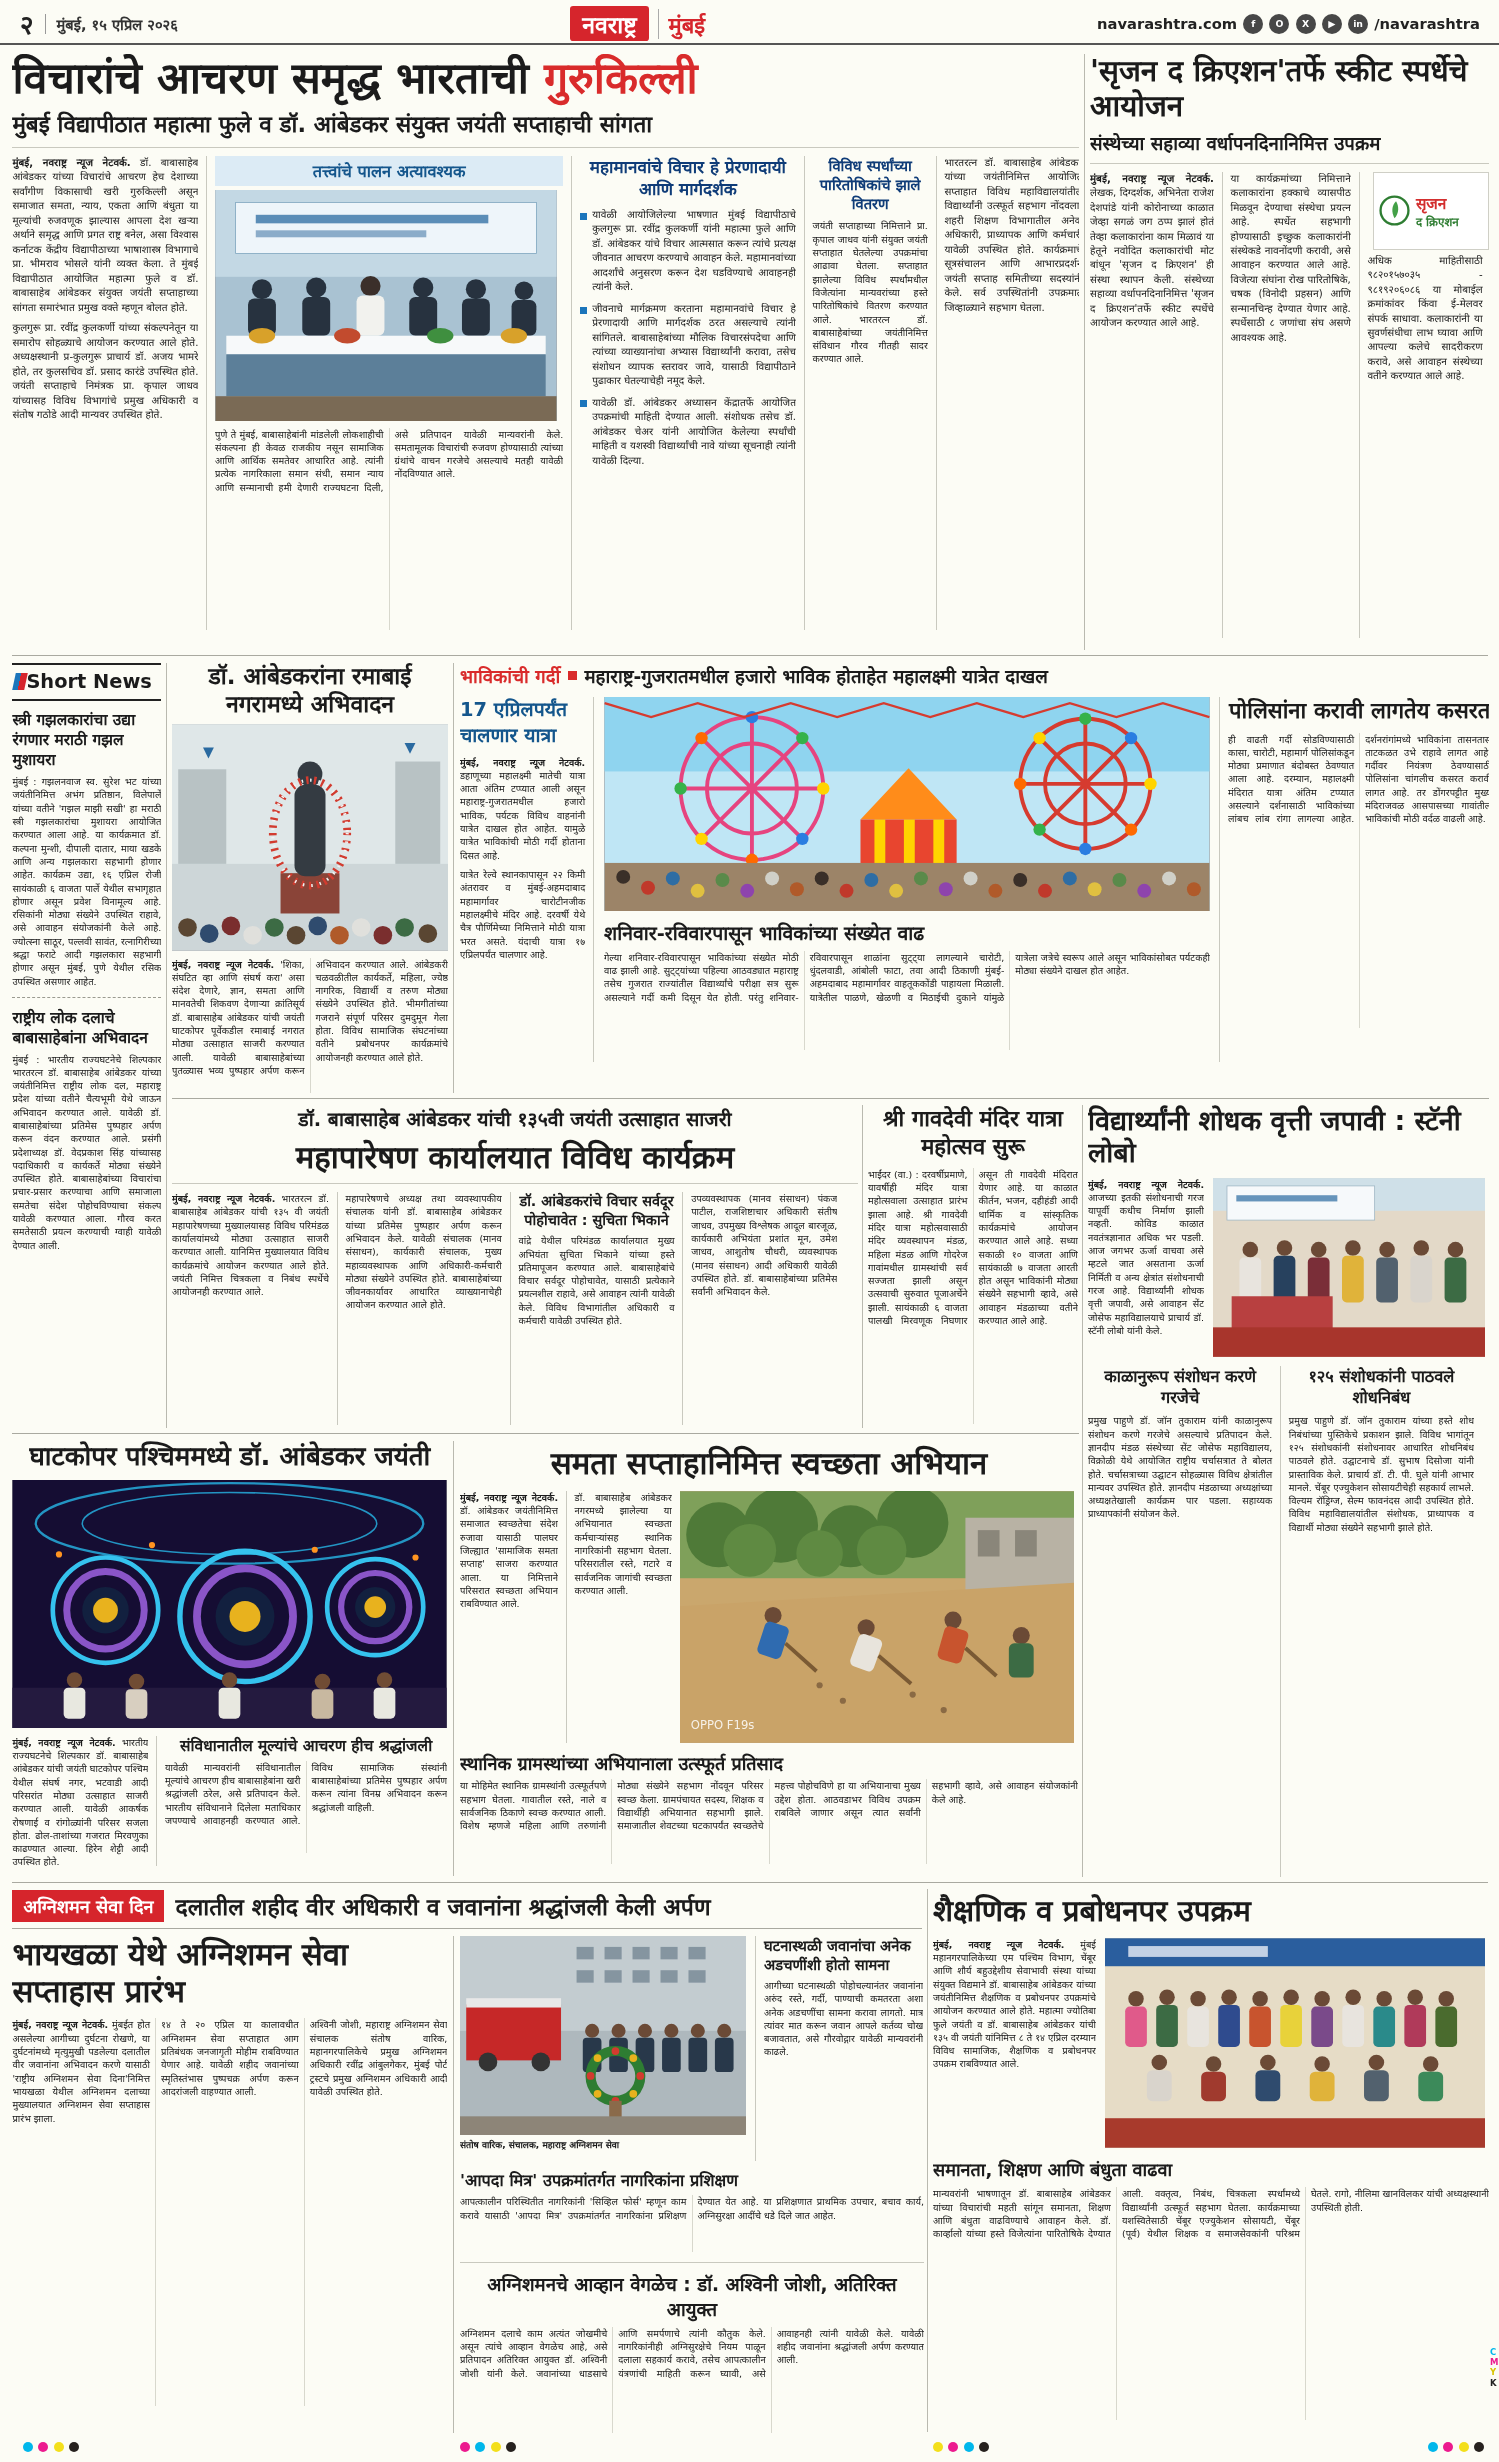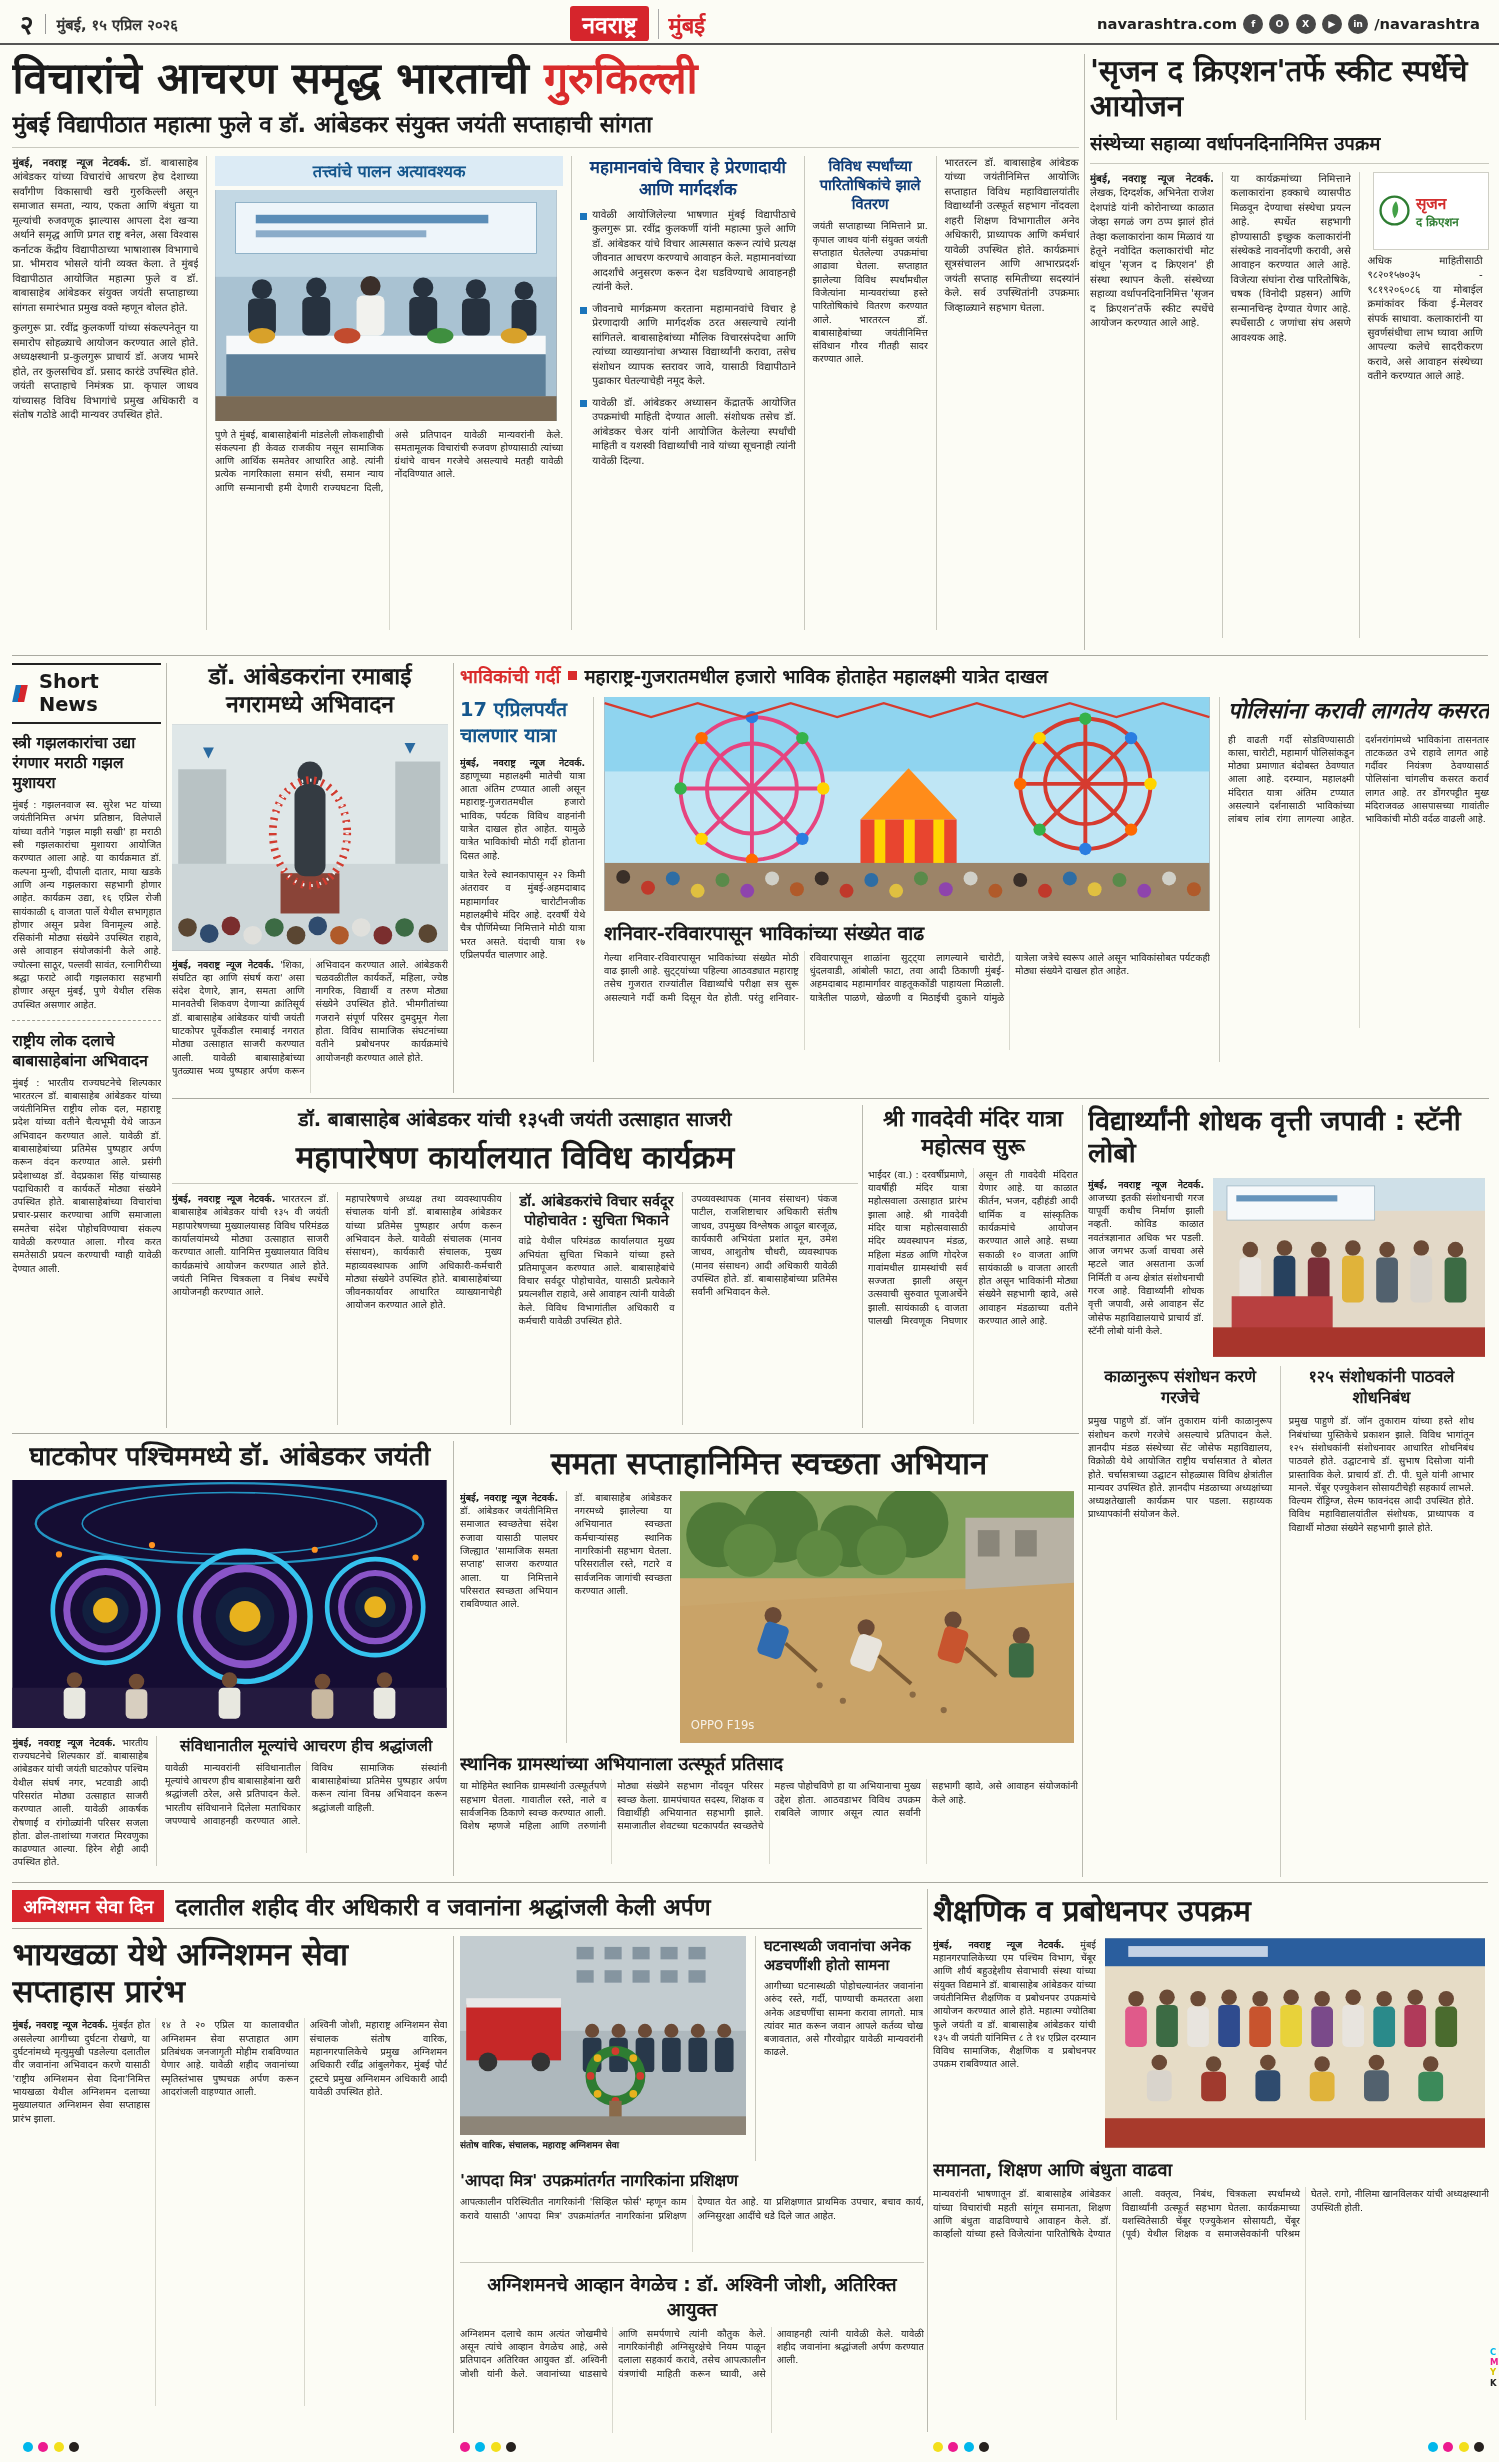--- a/index.html
+++ b/index.html
@@ -25,21 +25,21 @@
 
 .header{position:absolute;left:0;top:4.7px;width:1500px;height:40px;display:flex;align-items:center;justify-content:space-between;padding:0 20px;border-bottom:2.3px double #555;background:#fcfcf5;}
 .hgroup{display:flex;align-items:center;}
 .pageno{font-size:26px;font-weight:bold;color:#222;}
 .edition{font-size:14.7px;font-weight:bold;color:#333;border-left:1.6px solid #999;padding-left:11px;margin-left:11px;}
 .masthead-box{background:#d6252c;color:#fff;font-weight:bold;font-size:23px;padding:1.6px 12.4px;border-radius:3.1px;}
 .masthead-city{color:#d6252c;font-weight:bold;font-size:22px;border-left:1.6px solid #aaa;padding-left:9.3px;margin-left:9.3px;}
 .webline{display:flex;align-items:center;gap:6.2px;font-size:14.7px;font-weight:bold;color:#222;}
 .soc{width:20px;height:20px;border-radius:50%;background:#474747;color:#fff;font-size:9.3px;display:flex;align-items:center;justify-content:center;font-weight:bold;cursor:pointer;}
 
-.sn-title{display:flex;align-items:center;gap:13px;border-top:2.3px solid #222;border-bottom:2.3px solid #222;padding:5.4px 1.6px;}
+.sn-title{display:flex;align-items:center;gap:0;border-top:2.3px solid #222;border-bottom:2.3px solid #222;padding:5.4px 1.6px;}
 .sn-flag{width:12.4px;height:17px;background:linear-gradient(90deg,#1b75bb 0 5.4px,#d6252c 5.4px 12.4px);transform:skewX(-12deg);}
 .sn-title span{font-size:19.4px;font-weight:bold;}
 .sn-head{font-size:15.5px;font-weight:bold;line-height:1.3;margin:9.3px 0 4.7px;}
 .sn-div{border-top:0.8px dashed #9a9a90;margin:9.3px 0;}
 
 .tagbox{background:#d6252c;color:#fff;font-weight:bold;font-size:18px;padding:3.9px 11px;display:inline-block;}
 
 .dots{position:absolute;display:flex;gap:5.4px;}
 .dot{width:10px;height:10px;border-radius:50%;}
 .dc{background:#00b7eb}.dm{background:#ec1a8e}.dy{background:#f3df1b}.dk{background:#26211e}
@@ -291,21 +291,21 @@
                 <circle cx="696" cy="250" r="9" fill="#8e44ad"></circle>
               <circle cx="728" cy="234" r="9" fill="#d0d0c8"></circle>
                 <circle cx="760" cy="248" r="9" fill="#b05a2a"></circle>
             </g>
           </svg>
         </div>
         <div style="font-weight:bold;font-size:19.4px;margin-top:7.8px;">शनिवार-रविवारपासून भाविकांच्या संख्येत वाढ</div>
         <div class="cols3 small-txt" style="margin-top:4.7px;height:99px;">गेल्या शनिवार-रविवारपासून भाविकांच्या संख्येत मोठी वाढ झाली आहे. सुट्ट्यांच्या पहिल्या आठवड्यात महाराष्ट्र तसेच गुजरात राज्यांतील विद्यार्थ्यांचे परीक्षा सत्र सुरू असल्याने गर्दी कमी दिसून येत होती. परंतु शनिवार-रविवारपासून शाळांना सुट्ट्या लागल्याने चारोटी, धुंदलवाडी, आंबोली फाटा, तवा आदी ठिकाणी मुंबई-अहमदाबाद महामार्गावर वाहतूककोंडी पाहायला मिळाली. यात्रेतील पाळणे, खेळणी व मिठाईची दुकाने यांमुळे यात्रेला जत्रेचे स्वरूप आले असून भाविकांसोबत पर्यटकही मोठ्या संख्येने दाखल होत आहेत.</div>
       </div>
       <div class="sep-l" style="width:272px;flex:none;margin-left:9.3px;overflow:hidden;">
-        <div style="font-weight:bold;font-size:22px;line-height:1.25;text-align:left;font-style:italic;">पोलिसांना करावी लागतेय कसरत</div>
+        <div style="font-weight:bold;font-size:22px;line-height:1.25;text-align:center;">पोलिसांना करावी लागतेय कसरत</div>
         <div class="cols2 small-txt" style="margin-top:7.8px;height:295px;">ही वाढती गर्दी सोडविण्यासाठी कासा, चारोटी, महामार्ग पोलिसांकडून मोठ्या प्रमाणात बंदोबस्त ठेवण्यात आला आहे. दरम्यान, महालक्ष्मी मंदिरात यात्रा अंतिम टप्प्यात असल्याने दर्शनासाठी भाविकांच्या लांबच लांब रांगा लागल्या आहेत. दर्शनरांगांमध्ये भाविकांना तासनतास ताटकळत उभे राहावे लागत आहे. गर्दीवर नियंत्रण ठेवण्यासाठी पोलिसांना चांगलीच कसरत करावी लागत आहे. तर डोंगरपट्टीत मुख्य मंदिराजवळ आसपासच्या गावांतील भाविकांची मोठी वर्दळ वाढली आहे.</div>
       </div>
     </div>
   </div>
 
   <div class="hrule" style="left:172px;top:1098px;width:1317px;"></div>
 
   <div class="abs" style="left:172px;top:1105px;width:686px;height:323px;">
     <div style="text-align:center;font-weight:bold;font-size:19.4px;">डॉ. बाबासाहेब आंबेडकर यांची १३५वी जयंती उत्साहात साजरी</div>
     <div style="text-align:center;font-weight:bold;font-size:31px;margin-top:3.1px;padding-bottom:6.2px;border-bottom:0.8px solid #c9c9bf;">महापारेषण कार्यालयात विविध कार्यक्रम</div>

